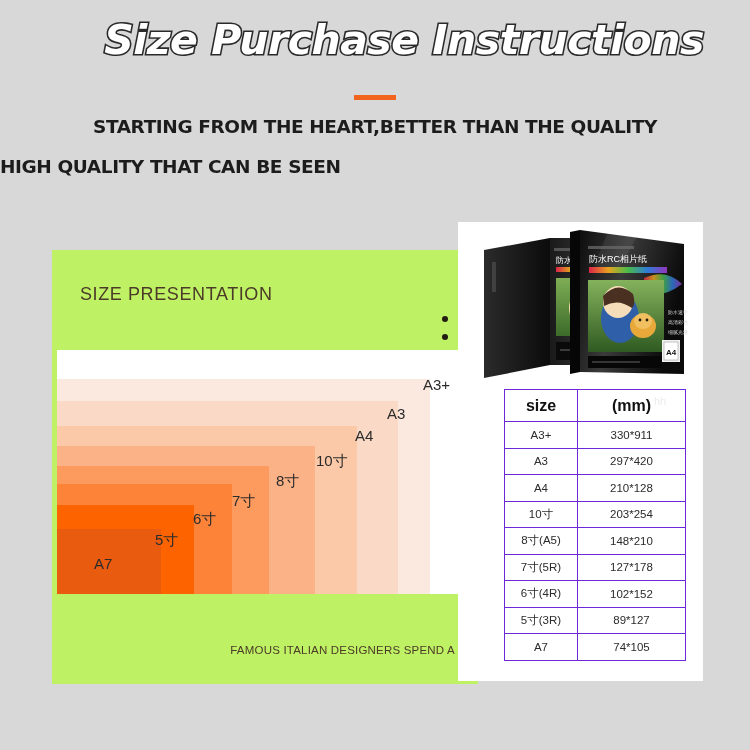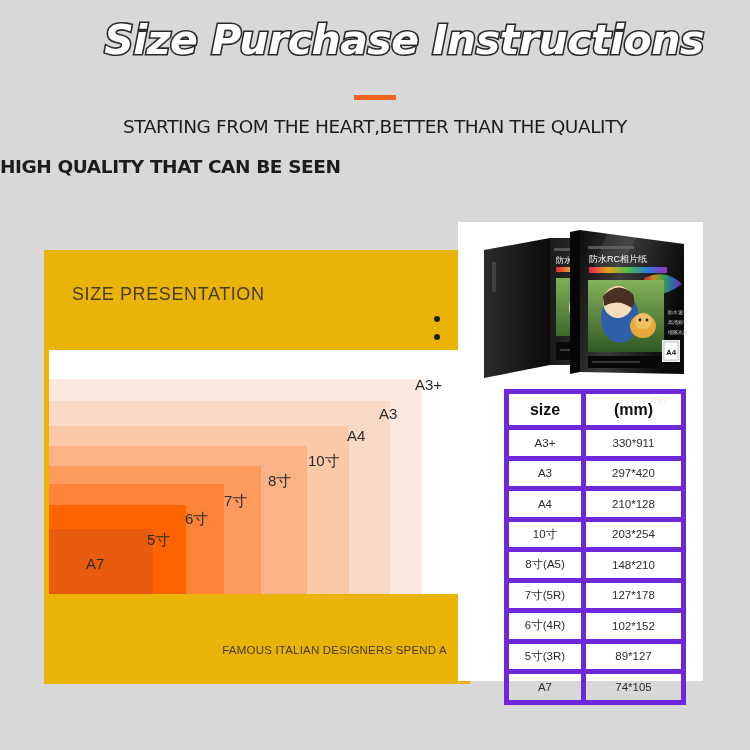--- a/index.html
+++ b/index.html
@@ -43,21 +43,21 @@
     left: 354px; top: 95px;
     width: 42px; height: 5px;
     background: #f0641e;
   }
   #subtitle-1 {
     position: absolute;
     left: 0; top: 116px;
     width: 750px;
     text-align: center;
     font-size: 18.5px;
-    font-weight: normal;
+    font-weight: bold;
     color: #1c1c1c;
     letter-spacing: -0.4px;
     font-family: "DejaVu Sans", sans-serif;
     white-space: nowrap;
   }
   #subtitle-2 {
     position: absolute;
     left: 0; top: 156px;
     width: 750px;
     text-align: left;
@@ -65,23 +65,23 @@
     font-weight: bold;
     color: #1c1c1c;
     letter-spacing: -0.4px;
     font-family: "DejaVu Sans", sans-serif;
     white-space: nowrap;
   }
 
   
   #size-card {
     position: absolute;
-    left: 44px; top: 250px;
+    left: 52px; top: 250px;
     width: 426px; height: 434px;
-    background: #eab308;
+    background: #bef264;
   }
   #size-card-title {
     position: absolute;
     left: 28px; top: 34px;
     font-size: 18px;
     color: #4b3a28;
     letter-spacing: 0.6px;
     font-family: "Liberation Sans", sans-serif;
   }
   .card-dot {
@@ -140,21 +140,21 @@
 
   
   #size-table {
     position: absolute;
     left: 46px; top: 167px;
     width: 182px;
     border-collapse: collapse;
     font-family: "Liberation Sans", sans-serif;
   }
   #size-table td, #size-table th {
-    border: 5px solid #6d28d9;
+    border: 1px solid #6d28d9;
     text-align: center;
     font-size: 11.5px;
     color: #2b2b2b;
     height: 25.5px;
     padding: 0;
     font-weight: normal;
   }
   #size-table th {
     font-size: 16px;
     font-weight: bold;

